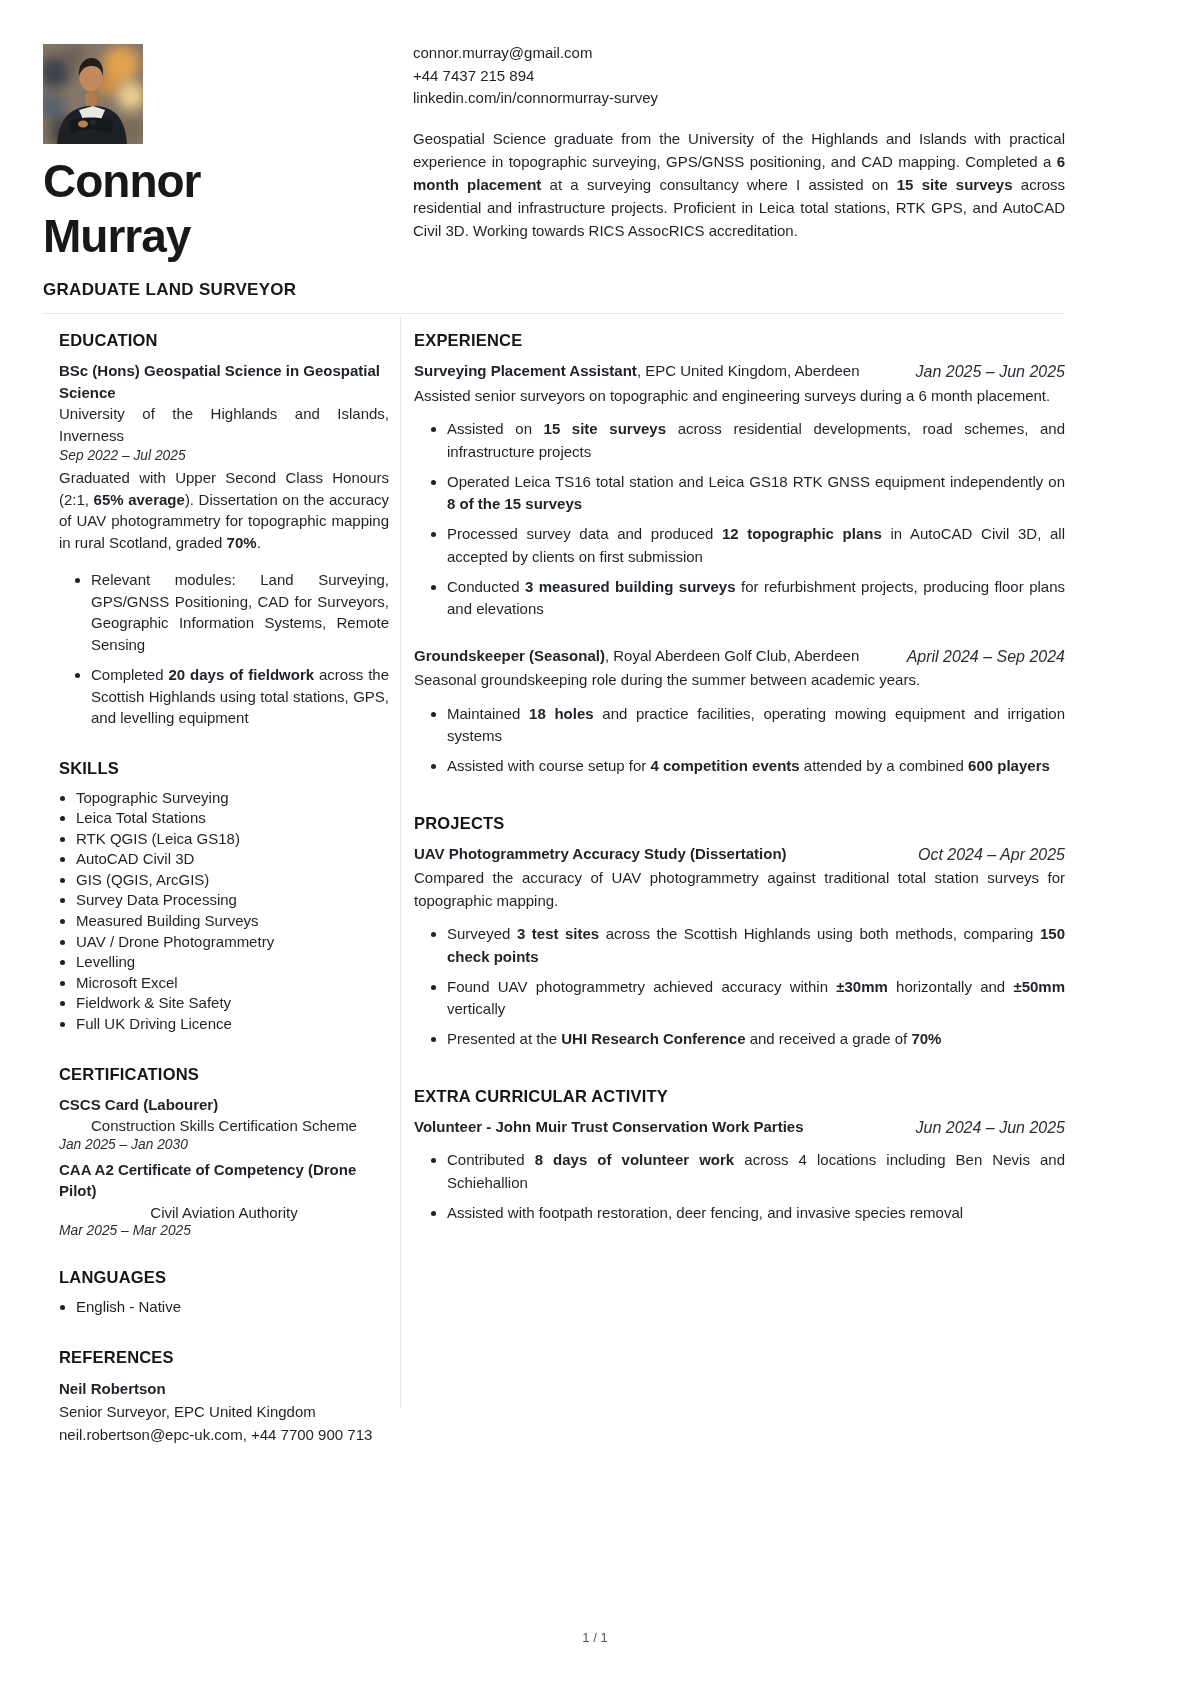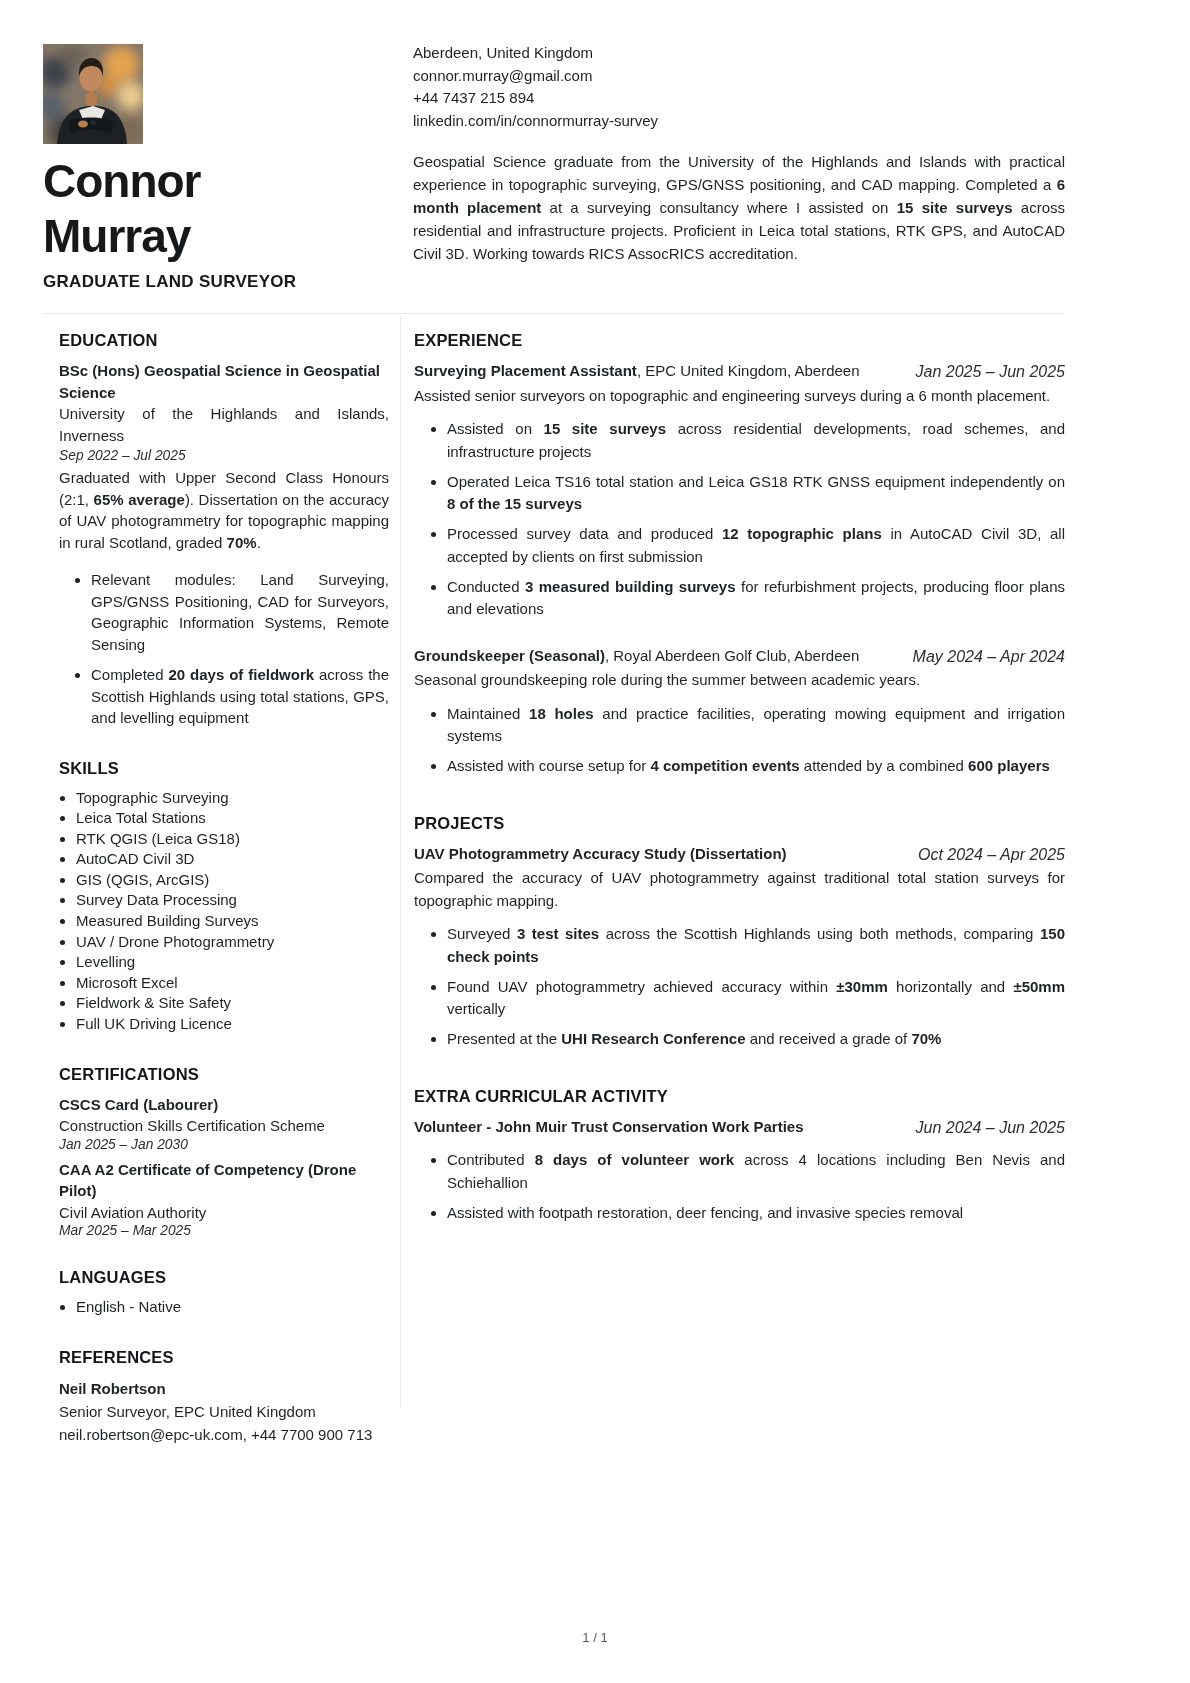--- a/index.html
+++ b/index.html
@@ -4,21 +4,21 @@
 <style>
   html,body{margin:0;padding:0;background:#ffffff;}
   body{font-family:"Liberation Sans","DejaVu Sans",sans-serif;color:#1f2226;}
   .page{position:relative;width:1190px;height:1683px;background:#fff;overflow:hidden;}
 
   
   .header-left{position:absolute;left:43px;top:44px;width:345px;}
   .photo{width:100px;height:100px;overflow:hidden;}
   .photo svg{display:block;}
   .name{margin-top:10px;font-size:46px;font-weight:bold;line-height:55px;letter-spacing:-1px;color:#17181a;}
-  .job-title{margin-top:8px;font-size:17px;font-weight:bold;letter-spacing:.3px;color:#17181a;}
+  .job-title{margin-top:16px;font-size:17px;font-weight:bold;letter-spacing:.3px;color:#17181a;}
 
   .header-right{position:absolute;left:413px;top:42px;width:652px;}
   .contact-line{font-size:15px;line-height:22.7px;}
   .summary{margin:17px 0 0;font-size:15px;line-height:23px;text-align:justify;}
 
   
   .rule-h{position:absolute;left:43px;top:313px;width:1022px;height:0;border-top:1.5px solid #e7e9ec;}
   .rule-v{position:absolute;left:400px;top:316px;width:0;height:1092px;border-left:1.5px solid #e7e9ec;}
 
   
@@ -37,21 +37,21 @@
   .edu-school{font-size:15px;line-height:21.5px;text-align:justify;}
   .edu-dates{margin:2px 0 4px;}
   .edu-para{margin:4px 0 16px;font-size:15px;line-height:21.5px;text-align:justify;}
   ul.bullets-left{margin:12px 0 0;padding-left:32px;}
   ul.bullets-left li{font-size:15px;line-height:21.5px;text-align:justify;margin-bottom:9px;}
   ul.bullets-left li:last-child{margin-bottom:0;}
   ul.plain-list{margin:0;padding-left:17px;}
   ul.plain-list li{font-size:15px;line-height:20.6px;}
   .cert-item{margin-bottom:7px;}
   .cert-name{font-size:15px;font-weight:bold;line-height:21.5px;}
-  .cert-org{font-size:15px;line-height:21.5px;}
+  .cert-org{font-size:15px;line-height:21.5px;text-align:center;}
   .ref-name{font-size:15px;font-weight:bold;line-height:23px;}
   .ref-line{font-size:15px;line-height:23px;}
 
   
   .entry{margin-bottom:24px;}
   .entry:last-child{margin-bottom:0;}
   .entry-head{display:flex;justify-content:space-between;gap:24px;}
   .entry-title{font-size:15px;line-height:22.5px;}
   .entry-date{font-style:italic;font-size:16px;color:#2b2e33;white-space:nowrap;padding-top:3px;}
   .entry-sub{margin:2px 0 0;font-size:15px;line-height:22.5px;text-align:justify;}
@@ -102,21 +102,20 @@
       </svg>
     </div>
     <div class="name">
       <div>Connor</div>
       <div>Murray</div>
     </div>
     <div class="job-title">GRADUATE LAND SURVEYOR</div>
   </div>
 
   <div class="header-right">
-    <div class="contact-line">Aberdeen, United Kingdom</div>
     <div class="contact-line">connor.murray@gmail.com</div>
     <div class="contact-line">+44 7437 215 894</div>
     <div class="contact-line">linkedin.com/in/connormurray-survey</div>
     <p class="summary"><span>Geospatial Science graduate from the University of the Highlands and Islands with practical experience in topographic surveying, GPS/GNSS positioning, and CAD mapping. Completed a </span><b>6 month placement</b><span> at a surveying consultancy where I assisted on </span><b>15 site surveys</b><span> across residential and infrastructure projects. Proficient in Leica total stations, RTK GPS, and AutoCAD Civil 3D. Working towards RICS AssocRICS accreditation.</span></p>
   </div>
 
   <div class="rule-h"></div>
   <div class="rule-v"></div>
 
   <div class="col-left">
@@ -196,21 +195,21 @@
           <li><span>Assisted on </span><b>15 site surveys</b><span> across residential developments, road schemes, and infrastructure projects</span></li>
           <li><span>Operated Leica TS16 total station and Leica GS18 RTK GNSS equipment independently on </span><b>8 of the 15 surveys</b></li>
           <li><span>Processed survey data and produced </span><b>12 topographic plans</b><span> in AutoCAD Civil 3D, all accepted by clients on first submission</span></li>
           <li><span>Conducted </span><b>3 measured building surveys</b><span> for refurbishment projects, producing floor plans and elevations</span></li>
         </ul>
       </article>
 
       <article class="entry">
         <div class="entry-head">
           <div class="entry-title"><span class="bold">Groundskeeper (Seasonal)</span><span>, Royal Aberdeen Golf Club, Aberdeen</span></div>
-          <div class="entry-date">May 2024 – Apr 2024</div>
+          <div class="entry-date">April 2024 – Sep 2024</div>
         </div>
         <p class="entry-sub">Seasonal groundskeeping role during the summer between academic years.</p>
         <ul class="bullets-right">
           <li><span>Maintained </span><b>18 holes</b><span> and practice facilities, operating mowing equipment and irrigation systems</span></li>
           <li><span>Assisted with course setup for </span><b>4 competition events</b><span> attended by a combined </span><b>600 players</b></li>
         </ul>
       </article>
     </section>
 
     <section class="section">

